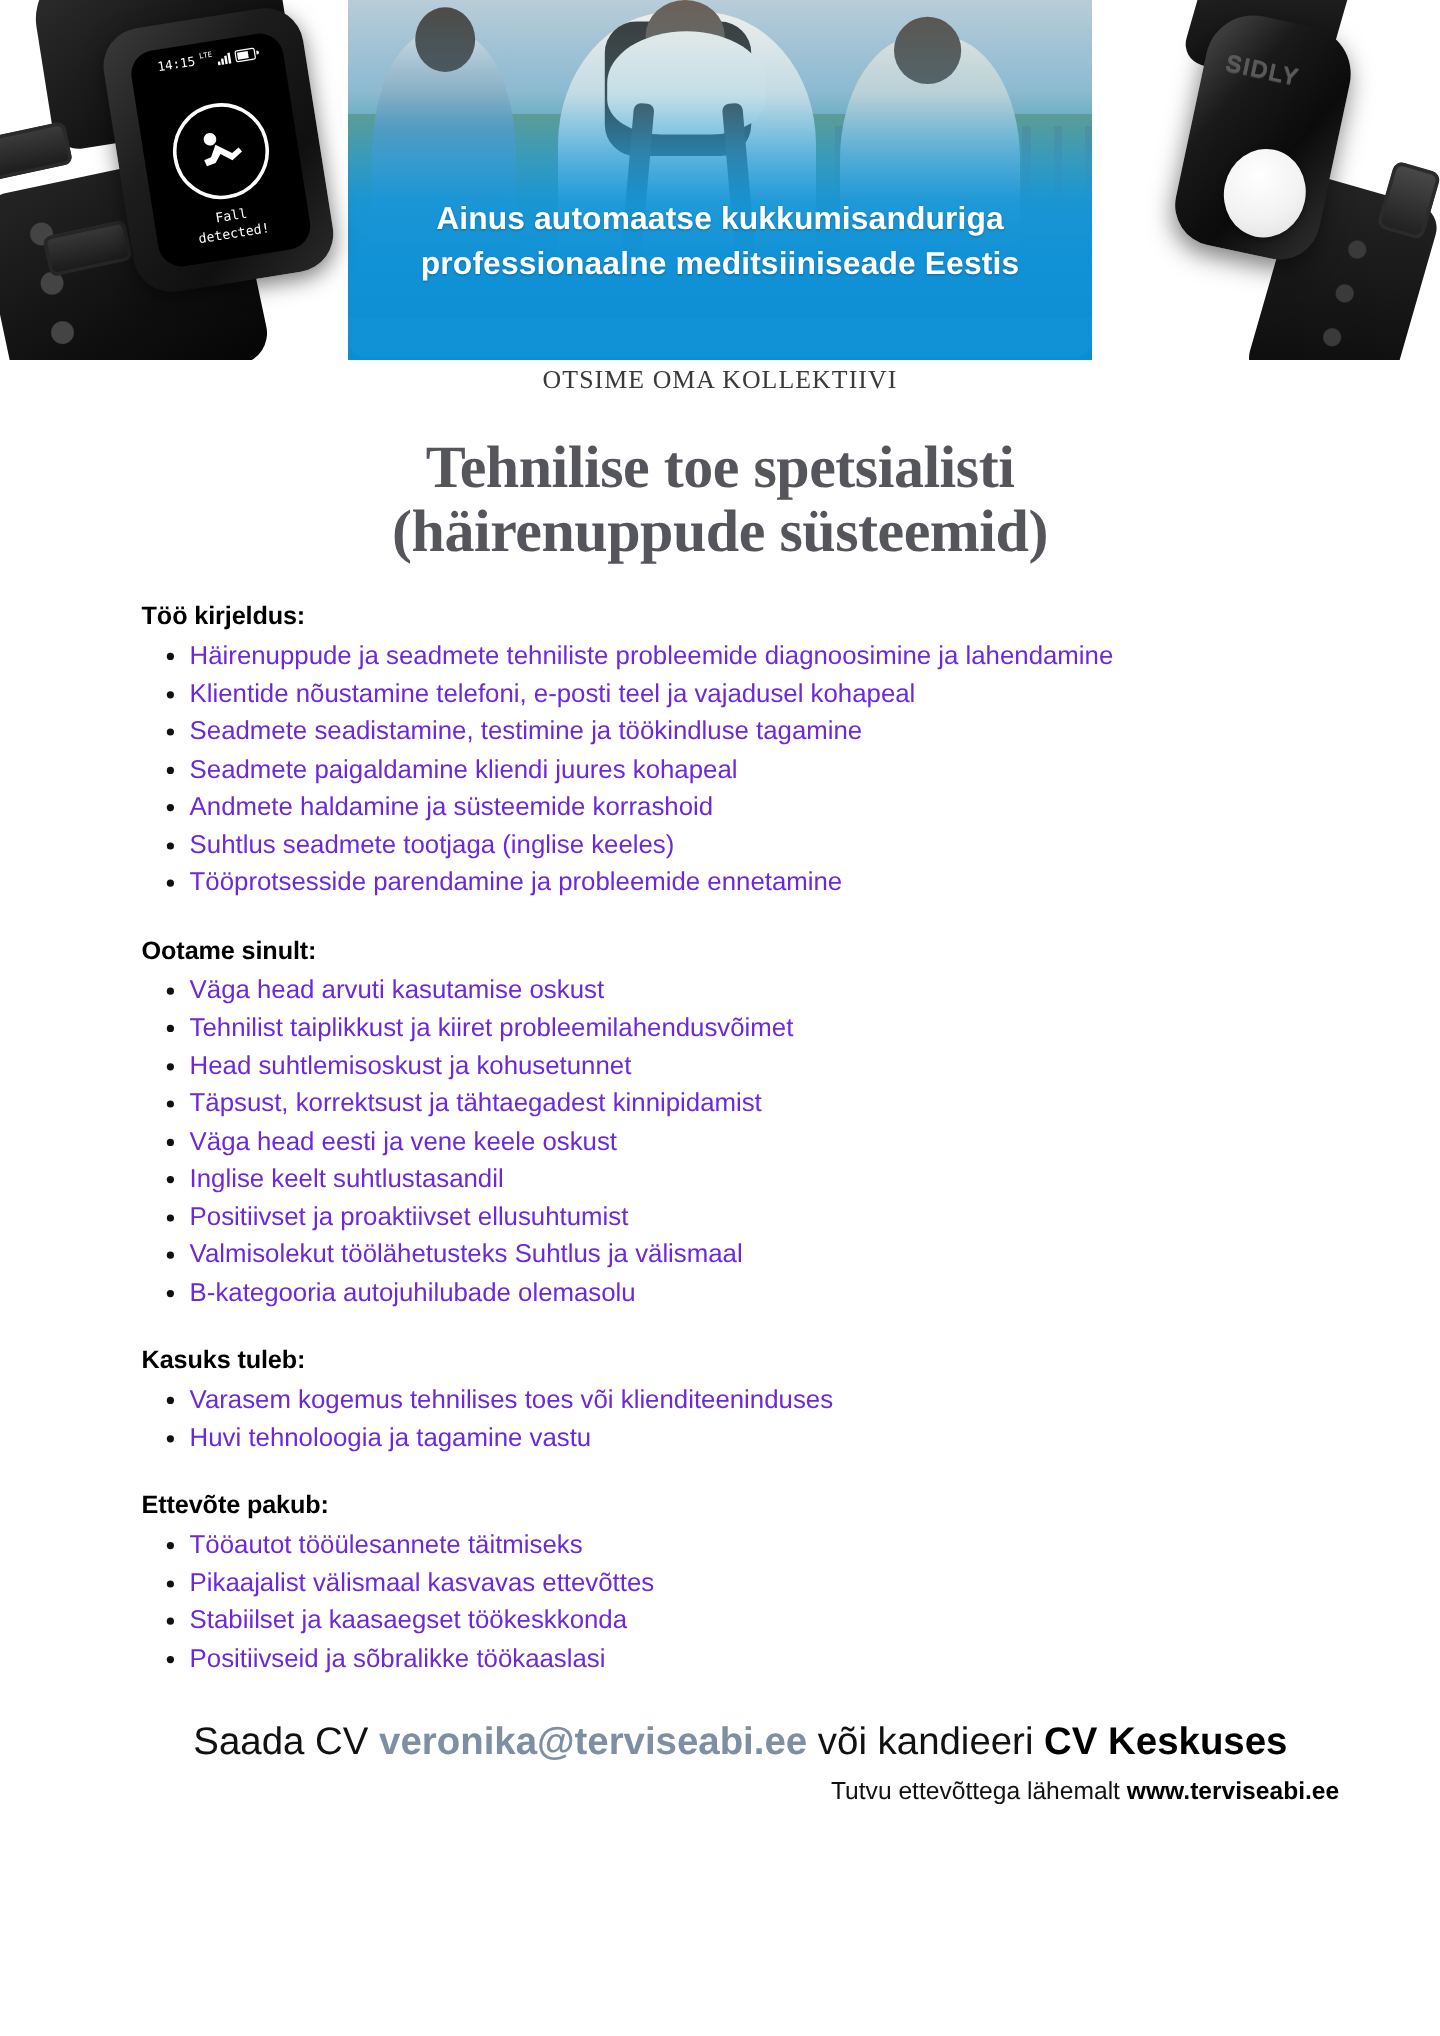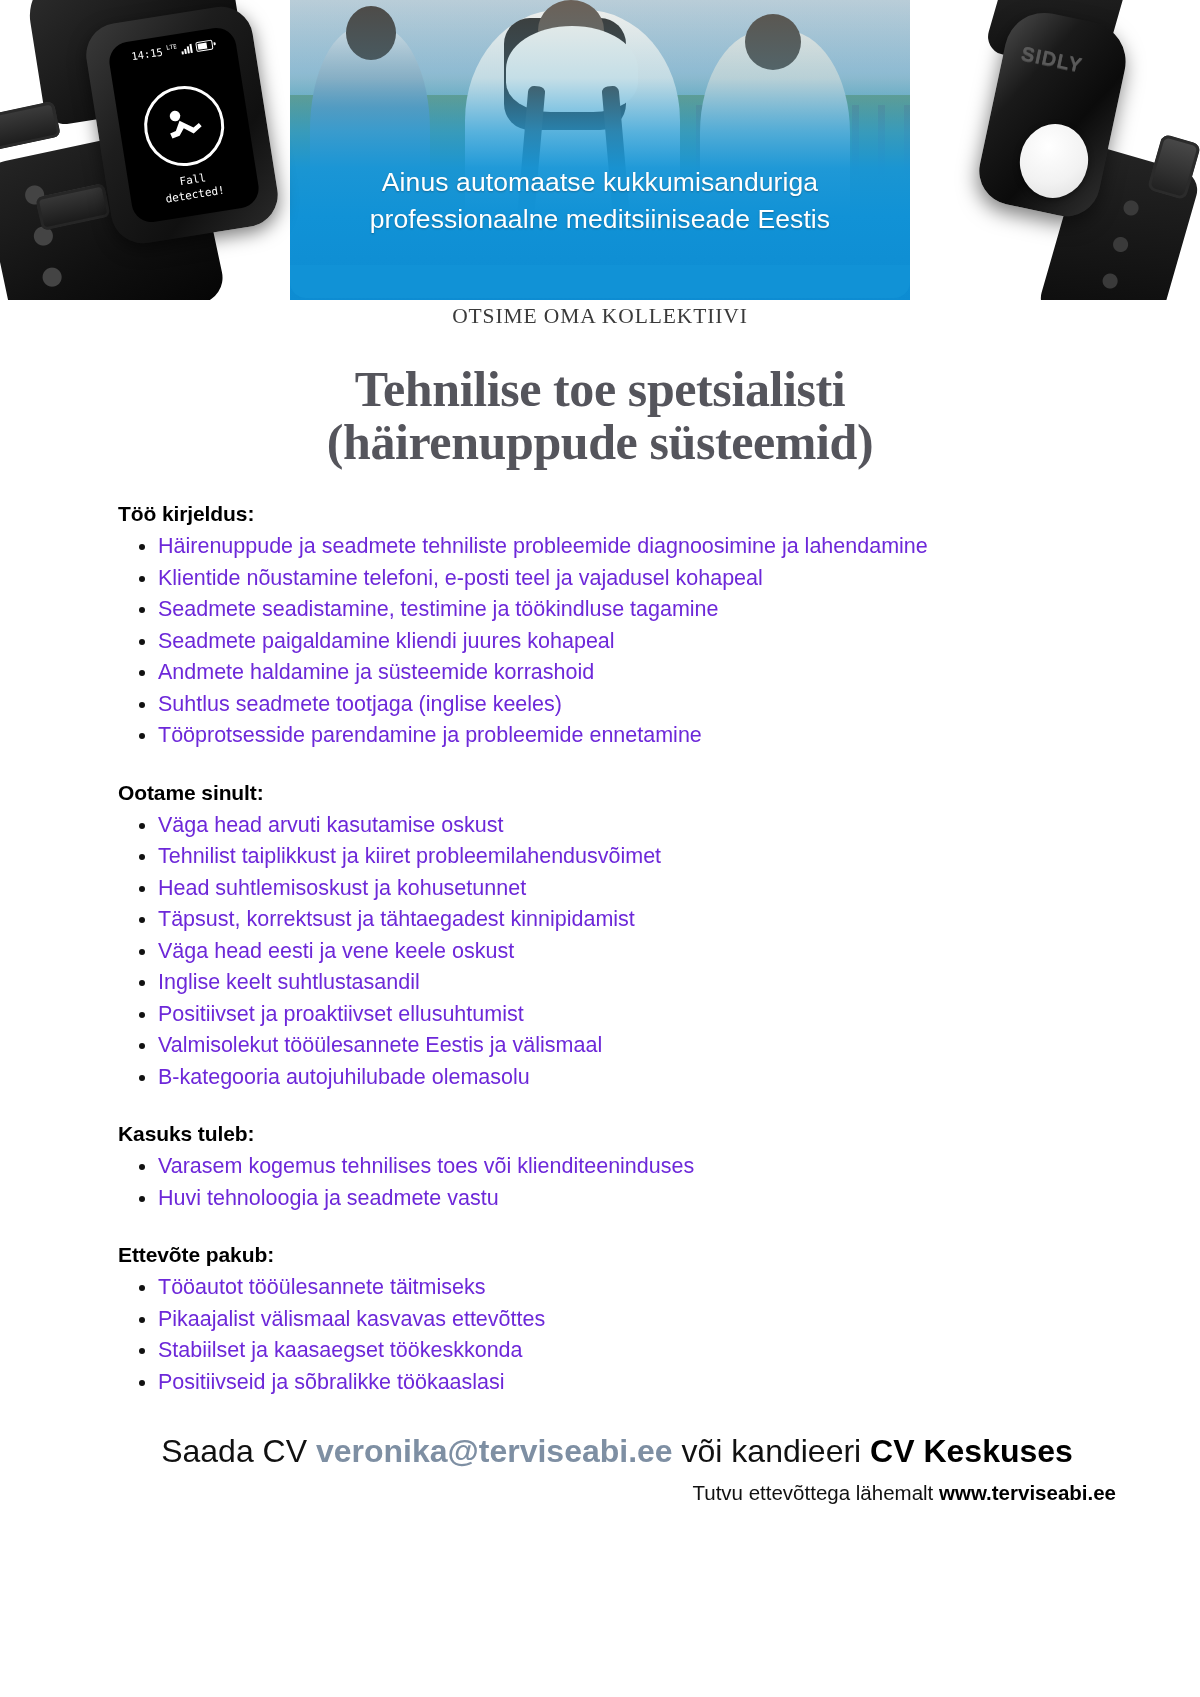--- a/index.html
+++ b/index.html
@@ -92,21 +92,21 @@
     border-bottom-right-radius: 16px;
   }
   .hero-tagline {
     position: absolute;
     left: 300px;
     top: 164px;
     width: 600px;
     text-align: center;
     color: #ffffff;
     font-size: 26.5px;
-    font-weight: 400;
+    font-weight: 700;
     line-height: 1.38;
     letter-spacing: 0.1px;
     text-shadow: 0 1px 2px rgba(0,0,0,.28);
     white-space: pre-line;
   }
 
   
   .watch {
     position: absolute;
     left: -14px;
@@ -424,29 +424,29 @@
       <div class="section">
         <h2 class="sec-title">Ootame sinult:</h2>
         <ul class="bullets">
           <li>Väga head arvuti kasutamise oskust</li>
           <li>Tehnilist taiplikkust ja kiiret probleemilahendusvõimet</li>
           <li>Head suhtlemisoskust ja kohusetunnet</li>
           <li>Täpsust, korrektsust ja tähtaegadest kinnipidamist</li>
           <li>Väga head eesti ja vene keele oskust</li>
           <li>Inglise keelt suhtlustasandil</li>
           <li>Positiivset ja proaktiivset ellusuhtumist</li>
-          <li>Valmisolekut tööülesannete Eestis ja välismaal</li>
+          <li>Valmisolekut töölähetusteks Suhtlus ja välismaal</li>
           <li>B-kategooria autojuhilubade olemasolu</li>
         </ul>
       </div>
       <div class="section">
         <h2 class="sec-title">Kasuks tuleb:</h2>
         <ul class="bullets">
           <li>Varasem kogemus tehnilises toes või klienditeeninduses</li>
-          <li>Huvi tehnoloogia ja seadmete vastu</li>
+          <li>Huvi tehnoloogia ja tagamine vastu</li>
         </ul>
       </div>
       <div class="section">
         <h2 class="sec-title">Ettevõte pakub:</h2>
         <ul class="bullets">
           <li>Tööautot tööülesannete täitmiseks</li>
           <li>Pikaajalist välismaal kasvavas ettevõttes</li>
           <li>Stabiilset ja kaasaegset töökeskkonda</li>
           <li>Positiivseid ja sõbralikke töökaaslasi</li>
         </ul>

